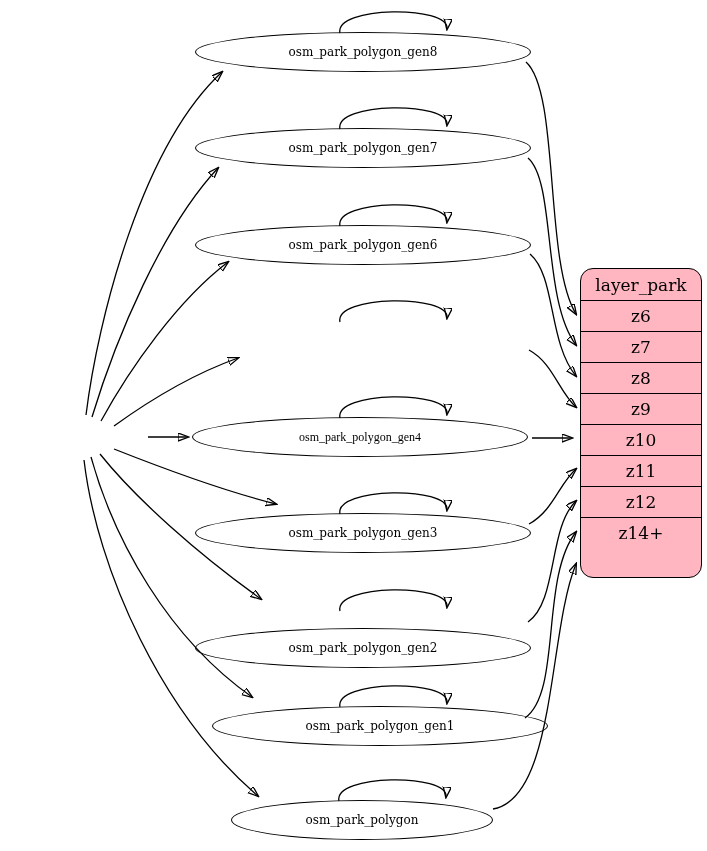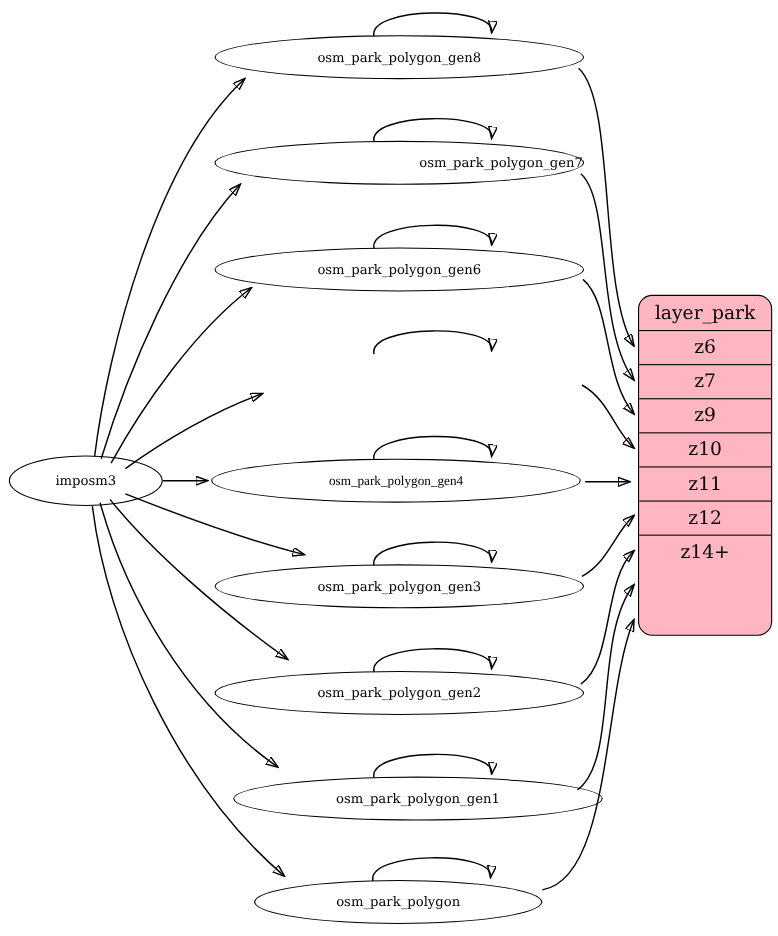--- a/index.html
+++ b/index.html
@@ -58,53 +58,51 @@
     z-index: 2;
     pointer-events: none;
   }
   .edges path { fill: none; stroke: var(--stroke); stroke-width: 1.3; }
 </style>
 </head>
 <body>
 
 <div class="canvas">
 
-  <div class="node" style="left:8px; top:414px; width:140px; height:46px;">
-    <span>imposm3</span>
-  </div>
 
   <div class="node" style="left:195px; top:32px; width:336px; height:40px;">
     <span>osm_park_polygon_gen8</span>
   </div>
-  <div class="node" style="left:195px; top:128px; width:336px; height:40px;justify-content:flex-end;">
+  <div class="node" style="left:195px; top:128px; width:336px; height:40px;">
     <span>osm_park_polygon_gen7</span>
   </div>
   <div class="node" style="left:195px; top:225px; width:336px; height:40px;">
     <span>osm_park_polygon_gen6</span>
   </div>
   <div class="node" style="left:192px; top:417px; width:336px; height:40px;font-family:Liberation Serif, serif;">
     <span>osm_park_polygon_gen4</span>
   </div>
   <div class="node" style="left:195px; top:513px; width:336px; height:40px;">
     <span>osm_park_polygon_gen3</span>
   </div>
-  <div class="node" style="left:195px; top:610px; width:336px; height:40px;justify-content:center;">
+  <div class="node" style="left:195px; top:628px; width:336px; height:40px;justify-content:center;">
     <span>osm_park_polygon_gen2</span>
   </div>
   <div class="node" style="left:212px; top:706px; width:336px; height:40px;">
     <span>osm_park_polygon_gen1</span>
   </div>
   <div class="node" style="left:231px; top:800px; width:262px; height:40px;">
     <span>osm_park_polygon</span>
   </div>
 
   <div class="record">
     <div class="record-row">layer_park</div>
     <div class="record-row">z6</div>
     <div class="record-row">z7</div>
+    <div class="record-row">z8</div>
     <div class="record-row">z9</div>
     <div class="record-row">z10</div>
     <div class="record-row">z11</div>
     <div class="record-row">z12</div>
     <div class="record-row">z14+</div>
   </div>
 
   <svg class="edges" viewBox="0 0 707 851">
     <defs>
       <marker id="arrow" markerUnits="userSpaceOnUse" markerWidth="12" markerHeight="9" refX="10" refY="4" orient="auto">

